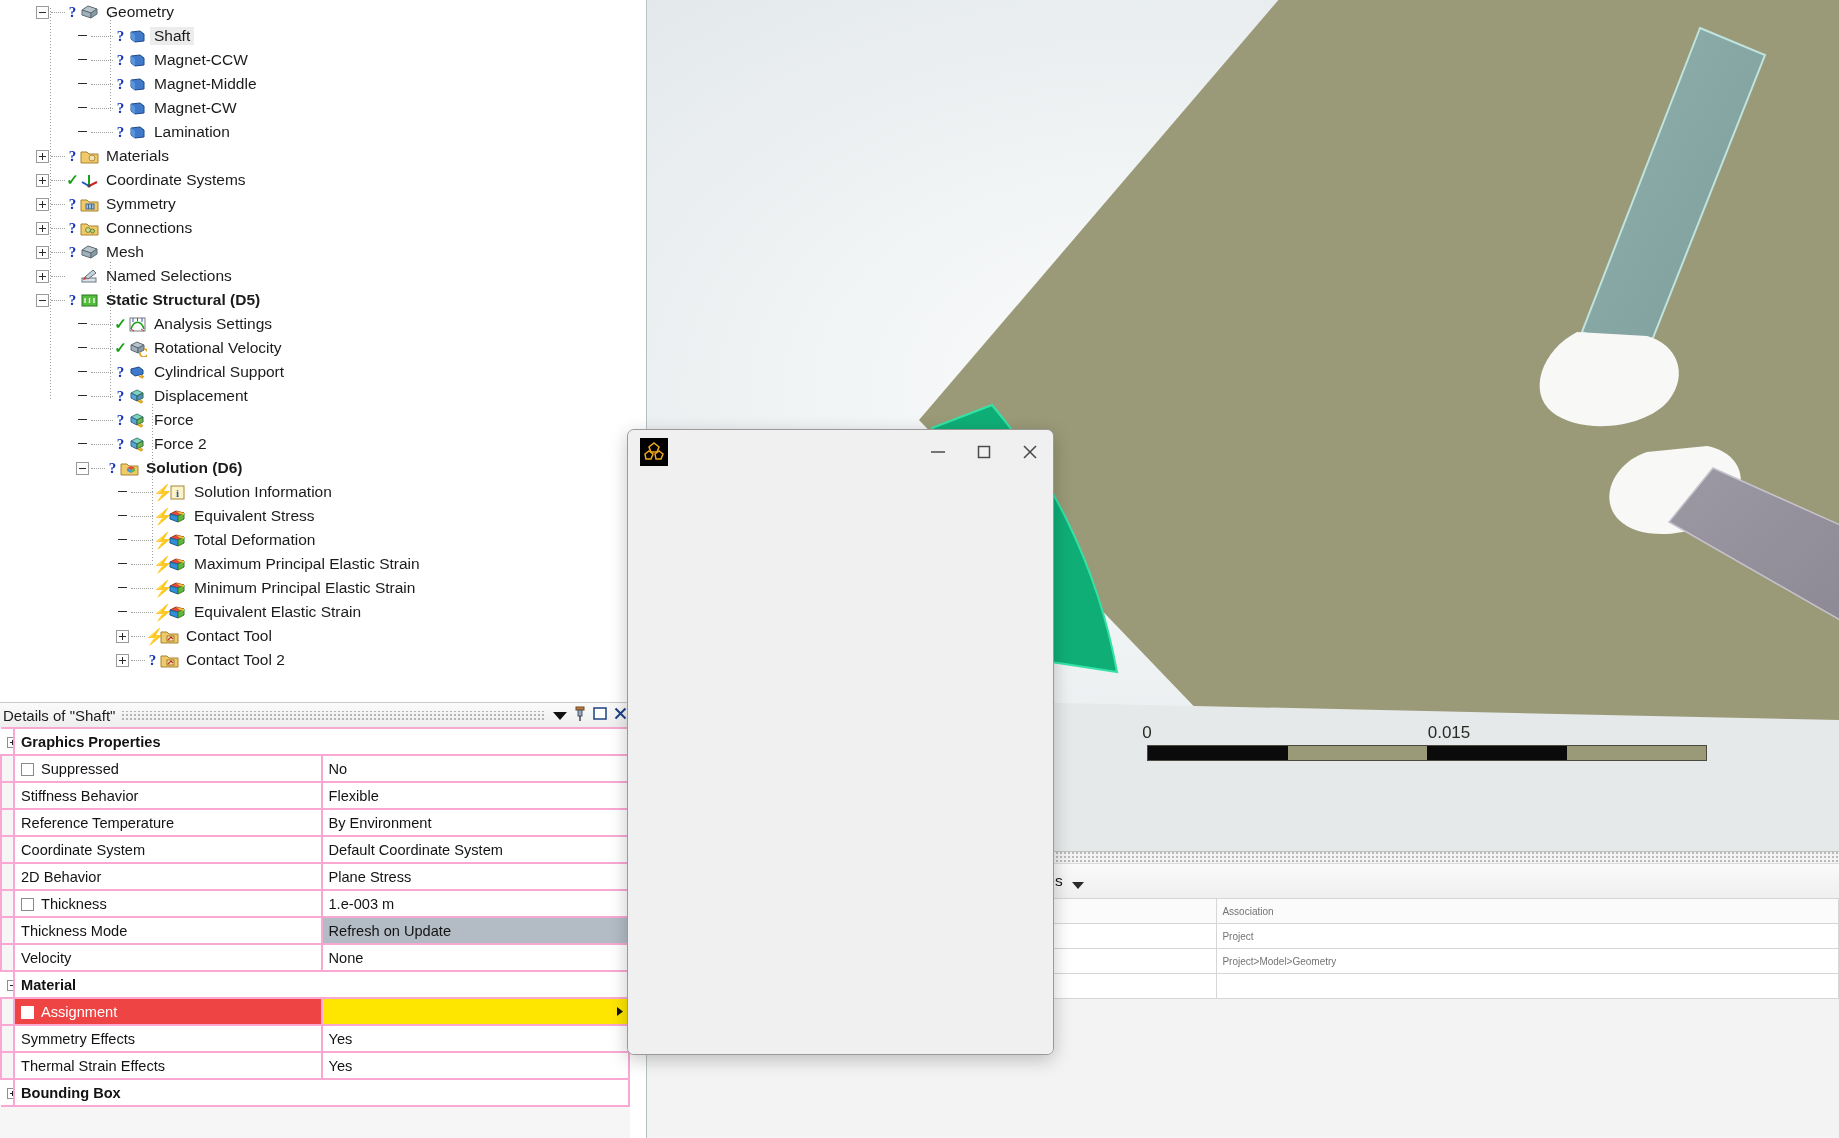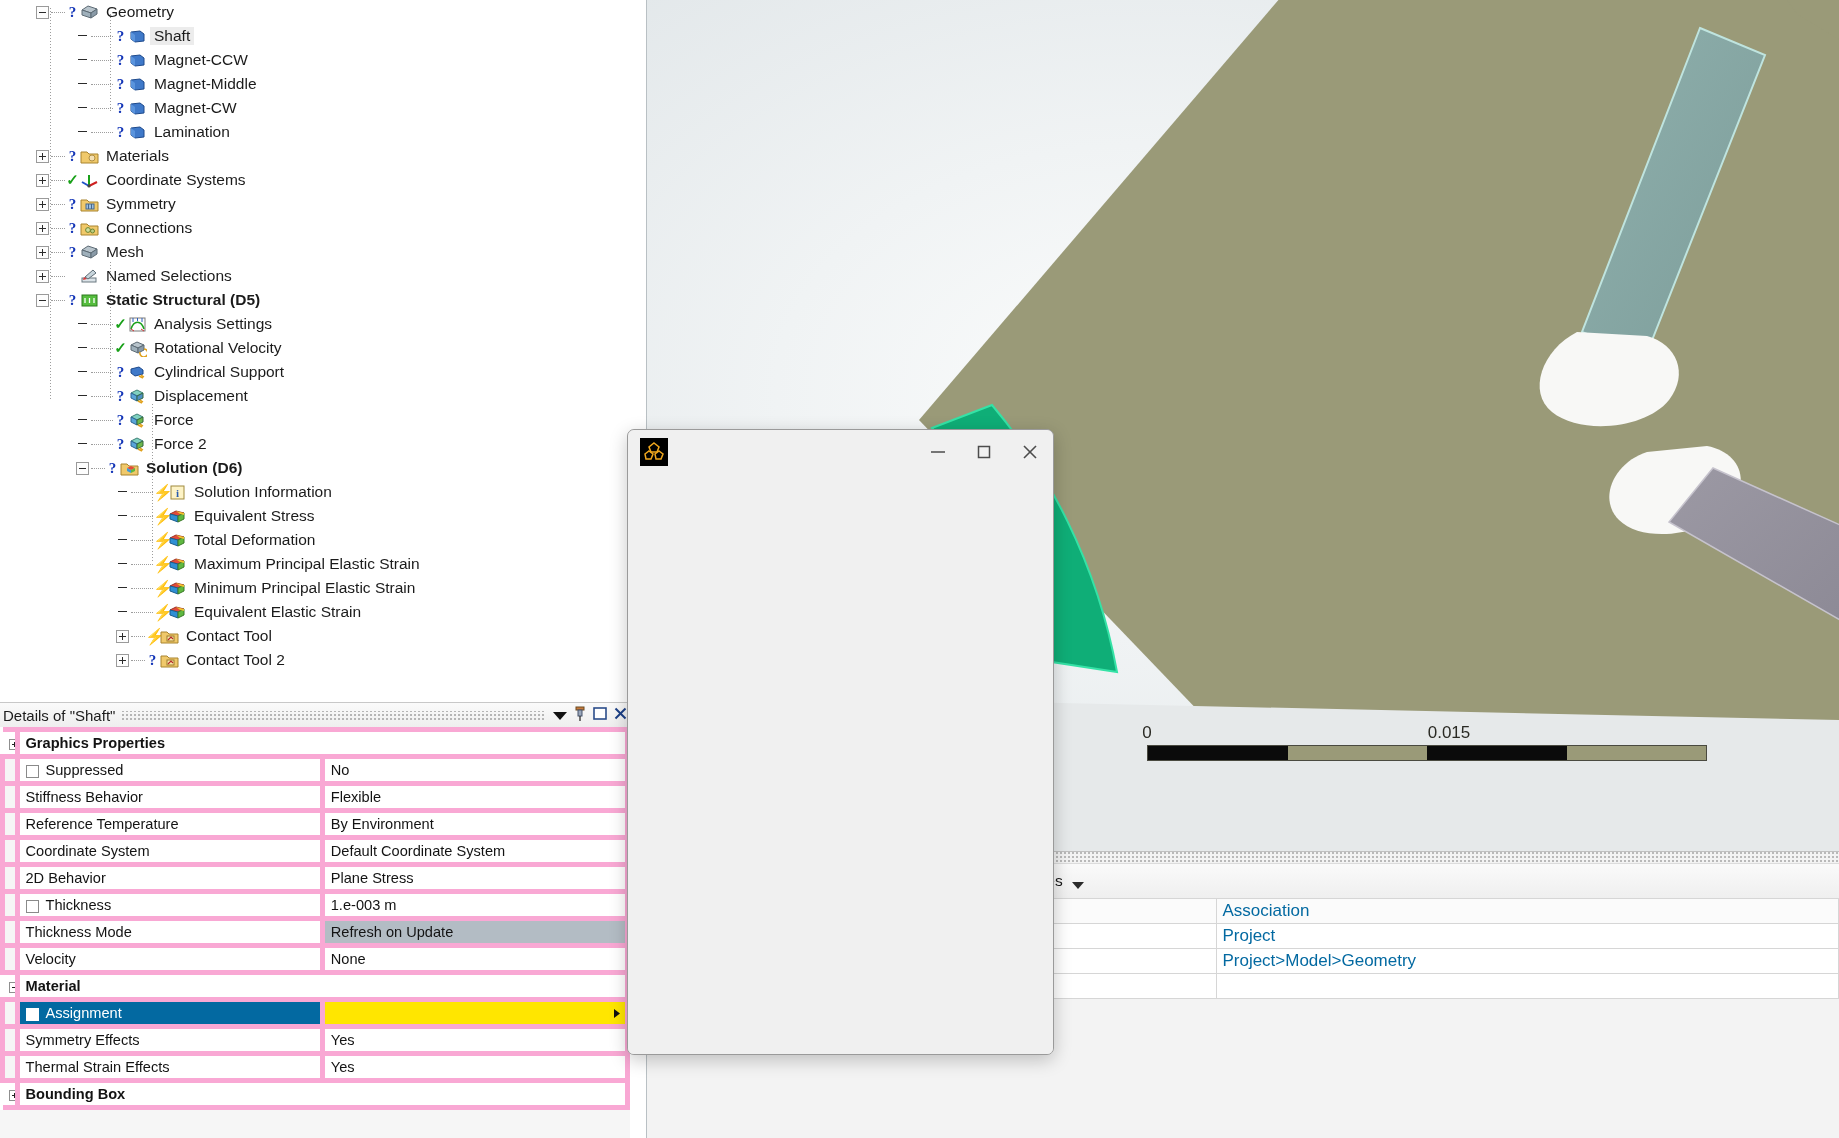--- a/index.html
+++ b/index.html
@@ -91,21 +91,21 @@
 
   #details-table {
     width: 630px;
     border-collapse: collapse;
     table-layout: fixed;
     font-size: 14.6px;
     color: #131313;
     background: #ffffff;
   }
   #details-table td {
-    border: 5px solid #f9a8d4;
+    border: 2px solid #f9a8d4;
     height: 27px;
     padding: 0 6px;
     overflow: hidden;
     white-space: nowrap;
   }
   #details-table tr.group td {
     font-weight: bold;
     background: #ffffff;
     border-left: none;
   }
@@ -117,21 +117,21 @@
     border: 1px solid #8f8f8f; background: #fff; position: relative; vertical-align: middle;
   }
   .mini-exp::before { content:""; position:absolute; left:2px; right:2px; top:4px; height:1px; background:#222; }
   .mini-exp.plus::after { content:""; position:absolute; top:2px; bottom:2px; left:4px; width:1px; background:#222; }
   .cbox {
     display: inline-block; width: 13px; height: 13px;
     border: 1px solid #8a8a8a; background: #fff;
     vertical-align: middle; margin-right: 7px;
   }
   tr.sel-gray td.val { background: #b3bcc4; }
-  tr.sel-blue td.key { background: #0369a1; color: #ffffff; }
+  tr.sel-blue td.key { background: #ef4444; color: #ffffff; }
   tr.sel-blue td.key .cbox { border-color: #ffffff; }
   tr.sel-blue td.val {
     background: #ffe600; position: relative; padding: 0;
   }
   .combo-arrow {
     position: absolute; right: 0; top: 0; bottom: 0; width: 16px;
     background: #ffe600; display: flex; align-items: center; justify-content: center;
     font-size: 10px; color: #222;
   }
 
@@ -186,21 +186,21 @@
     font-size: 13px; color: #111; line-height: 15px;
   }
   .tb-item { display: flex; align-items: center; gap: 5px; }
   .caret-dn {
     width: 0; height: 0; margin-top: 8px;
     border-left: 6px solid transparent; border-right: 6px solid transparent;
     border-top: 7px solid #2b2b2b;
   }
   #msg-table {
     width: 100%; border-collapse: collapse; table-layout: fixed;
-    font-size: 17px; color: #0369a1;
+    font-size: 10px; color: #737373;
   }
   #msg-table th, #msg-table td {
     border: 1px solid #d6d6d6;
     height: 25px; padding: 0 5px;
     text-align: left; font-weight: normal;
     overflow: hidden; white-space: nowrap;
     background: #ffffff;
   }
   #msg-table th { background: #fbfbfb; }
   .col-text { width: 568px; }

